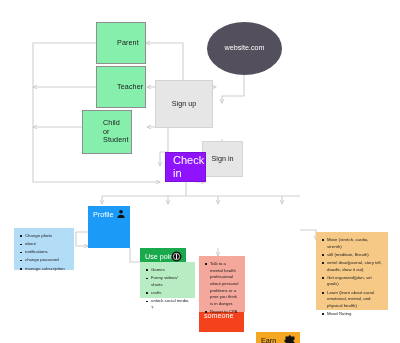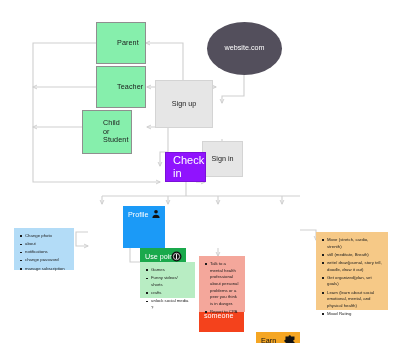--- a/index.html
+++ b/index.html
@@ -199,21 +199,21 @@
   </div>
 
   <div class="node stepbox" style="left:202px; top:103px; width:41px; height:36px;margin-top:38px;">
     <span class="lbl">Sign in</span>
   </div>
 
   <div class="node purplebox" style="left:165px; top:152px; width:41px; height:30px;">
     <span class="lbl">Check in</span>
   </div>
 
-  <div class="node fbox blue" style="left:88px; top:206px; width:42px; height:42px;margin-left:35px;">
+  <div class="node fbox blue" style="left:88px; top:206px; width:42px; height:42px;">
     <span class="ico">
       <svg width="10" height="10" viewBox="0 0 16 16" aria-hidden="true">
         <circle cx="8" cy="4.4" r="2.9" fill="#111111"></circle>
         <path d="M2.2 14.2c0-3.2 2.6-5 5.8-5s5.8 1.8 5.8 5z" fill="#111111"></path>
       </svg>
     </span>
     <span class="lbl">Profile</span>
   </div>
 
   <div class="node fbox green" style="left:140px; top:206px; width:46px; height:42px;">

